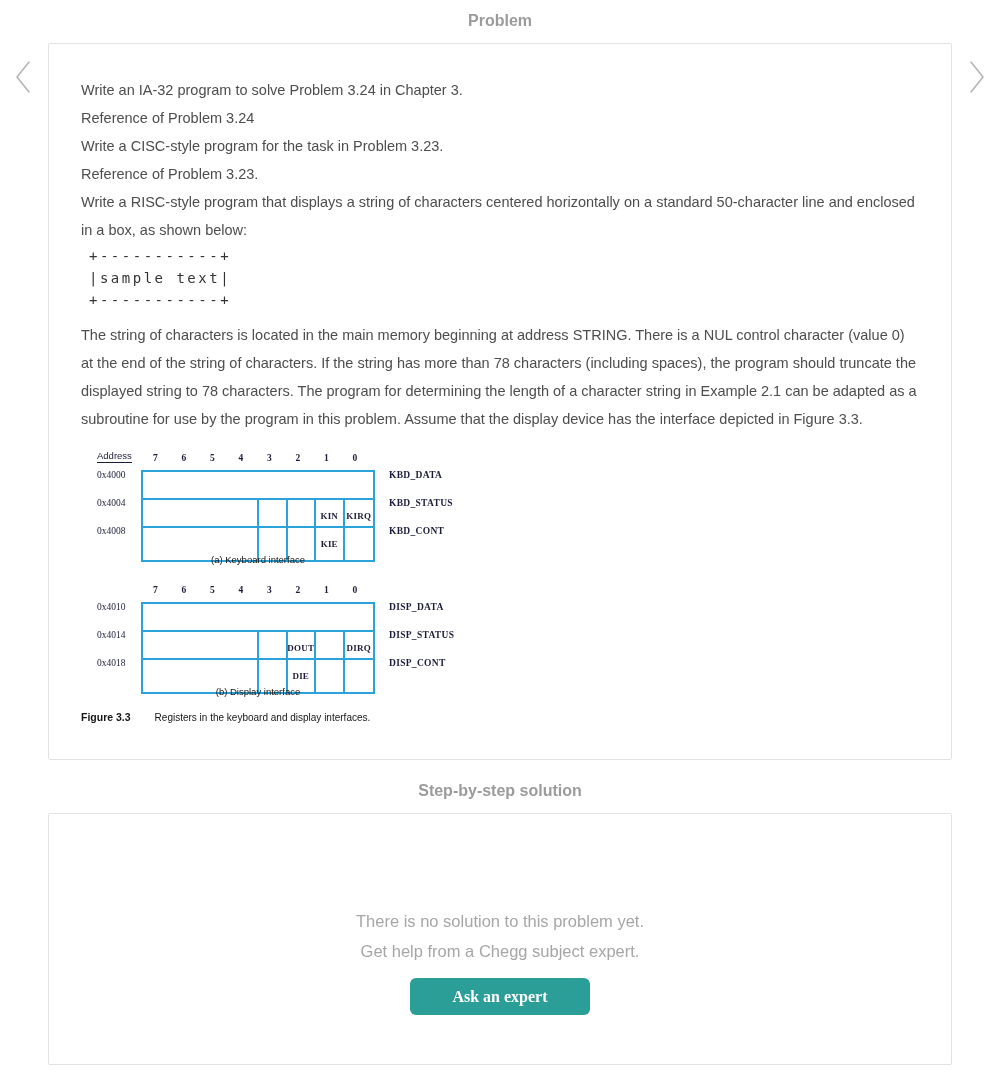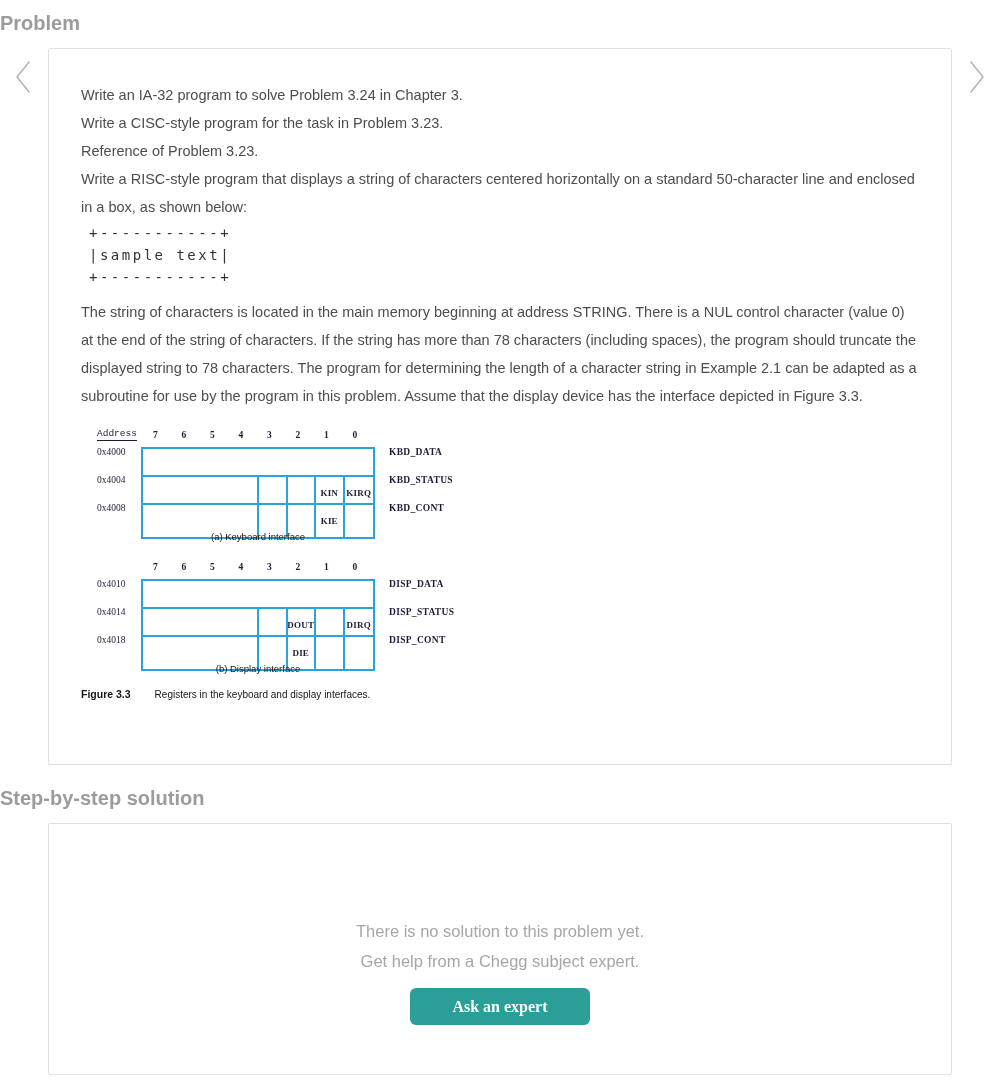--- a/index.html
+++ b/index.html
@@ -12,22 +12,22 @@
   }
   *{box-sizing:border-box;}
   html,body{margin:0;padding:0;}
   body{
     width:1000px;height:1080px;background:#fff;
     font-family:"Liberation Sans",sans-serif;color:var(--body-text);
     position:relative;overflow:hidden;
   }
   .page{position:relative;width:1000px;}
   .page-title{
-    text-align:left;color:var(--muted);font-weight:bold;
-    font-size:20px;padding:12px 0 13px;
+    text-align:center;color:var(--muted);font-weight:bold;
+    font-size:16px;padding:12px 0 13px;
   }
   .card{
     margin:0 48px;background:#fff;border:1px solid var(--card-border);
     border-radius:2px;
   }
   .problem-card{padding:32px;min-height:717px;}
   .nav-chevron{
     position:absolute;background:none;border:none;padding:0;margin:0;
     cursor:pointer;width:26px;height:40px;
   }
@@ -39,21 +39,21 @@
   pre.ascii{
     font-family:"DejaVu Sans Mono","Liberation Mono",monospace;
     font-size:14px;letter-spacing:2.5px;line-height:22px;
     margin:1px 0 10px 8px;color:#333;
   }
   
   .figure{margin:14px 0 0 16px;color:var(--fig-text);}
   .fig-headrow{display:flex;align-items:flex-end;margin-bottom:7px;height:16px;}
   .fig-addrhead{width:44px;}
   .addr-underline{
-    font-family:Liberation Mono, monospace;font-size:9.5px;
+    font-family:Liberation Sans, sans-serif;font-size:9.5px;
     border-bottom:1px solid var(--fig-text);padding-bottom:1px;
   }
   .bit-row{display:flex;width:234px;}
   .bit-num{
     flex:0 0 28.5px;text-align:center;
     font-family:"Liberation Serif",serif;font-size:9.5px;font-weight:bold;
   }
   .reg-row{display:flex;align-items:flex-start;margin-bottom:8px;height:20px;}
   .reg-addr{width:44px;font-family:"Liberation Serif",serif;font-size:9.5px;}
   .reg-box{
@@ -105,20 +105,21 @@
   <button class="nav-chevron right">
     <span>
       <svg viewBox="0 0 22 36">
           <polyline points="5,3 17,18 5,33"></polyline>
         </svg>
     </span>
   </button>
 
   <div class="card problem-card">
     <p class="body">Write an IA-32 program to solve Problem 3.24 in Chapter 3.</p>
+    <p class="body">Reference of Problem 3.24</p>
     <p class="body">Write a CISC-style program for the task in Problem 3.23.</p>
     <p class="body">Reference of Problem 3.23.</p>
     <p class="body">Write a RISC-style program that displays a string of characters centered horizontally on a standard 50-character line and enclosed in a box, as shown below:</p>
     <pre class="ascii">+-----------+
 |sample text|
 +-----------+</pre>
     <p class="body">The string of characters is located in the main memory beginning at address STRING. There is a NUL control character (value 0) at the end of the string of characters. If the string has more than 78 characters (including spaces), the program should truncate the displayed string to 78 characters. The program for determining the length of a character string in Example 2.1 can be adapted as a subroutine for use by the program in this problem. Assume that the display device has the interface depicted in Figure 3.3.</p>
 
     <div class="figure" id="figure-root">
 

